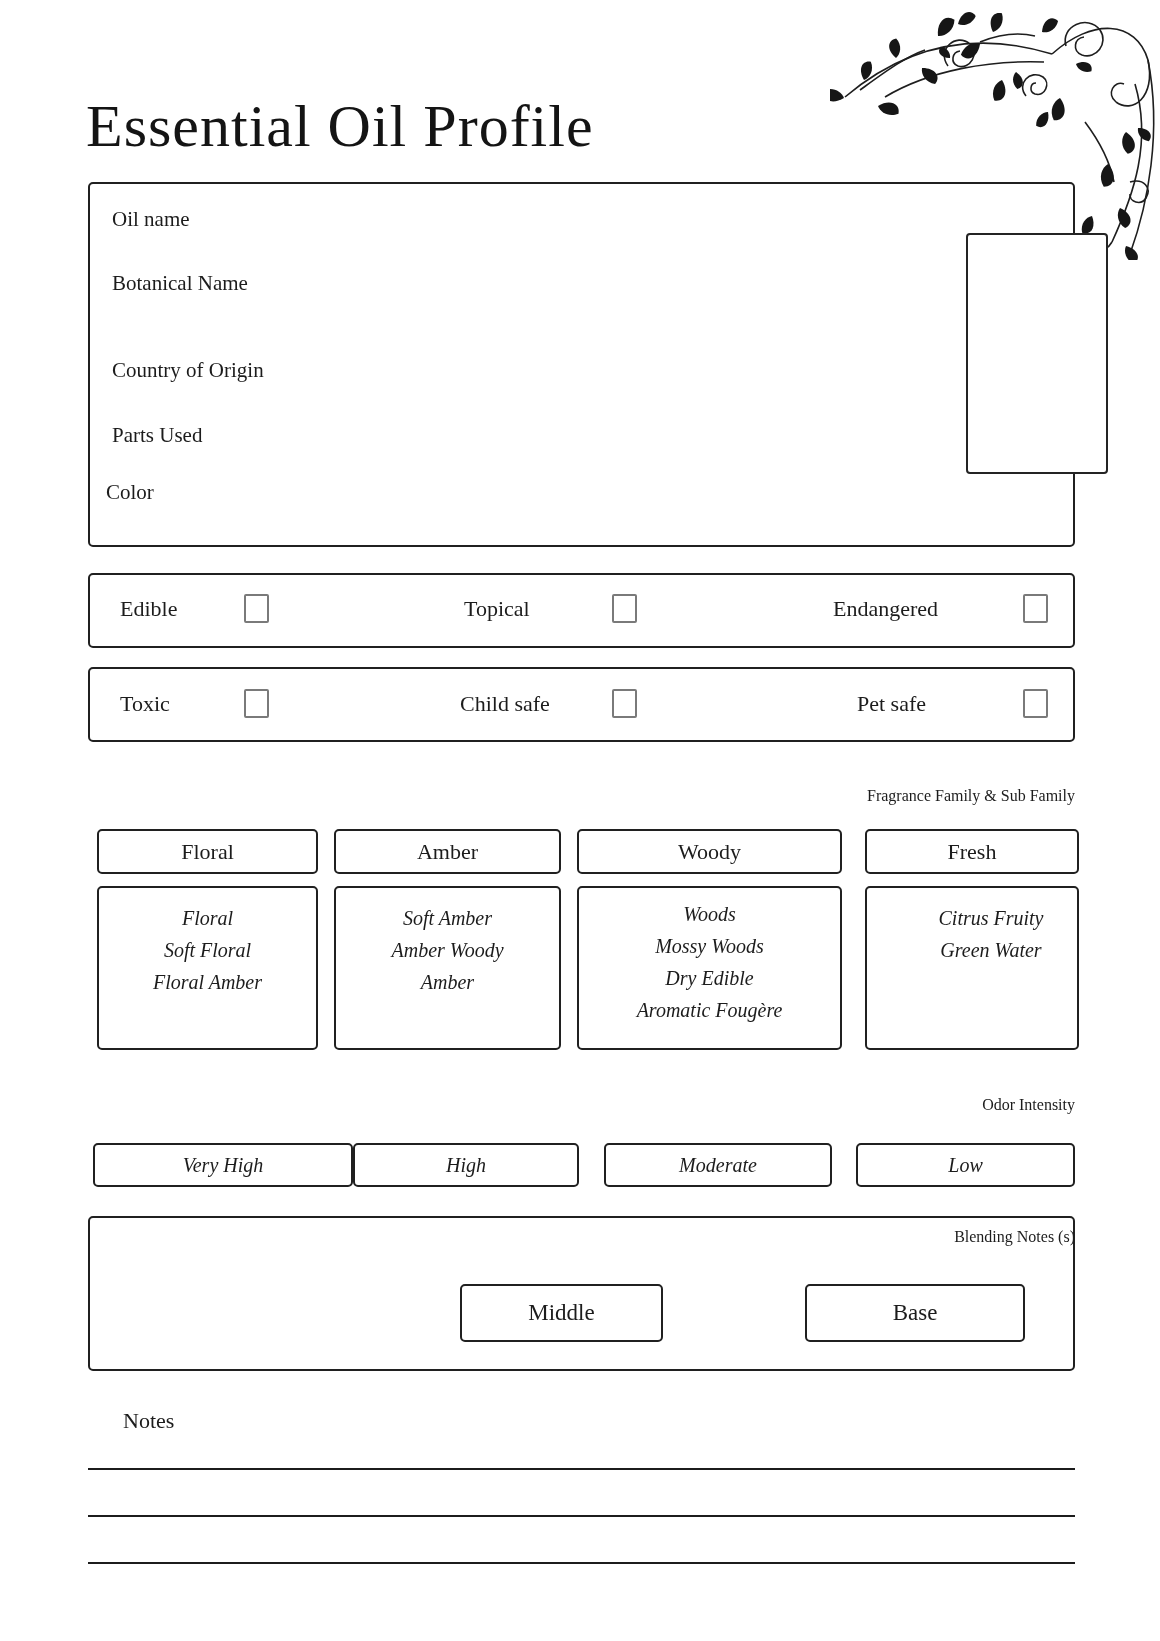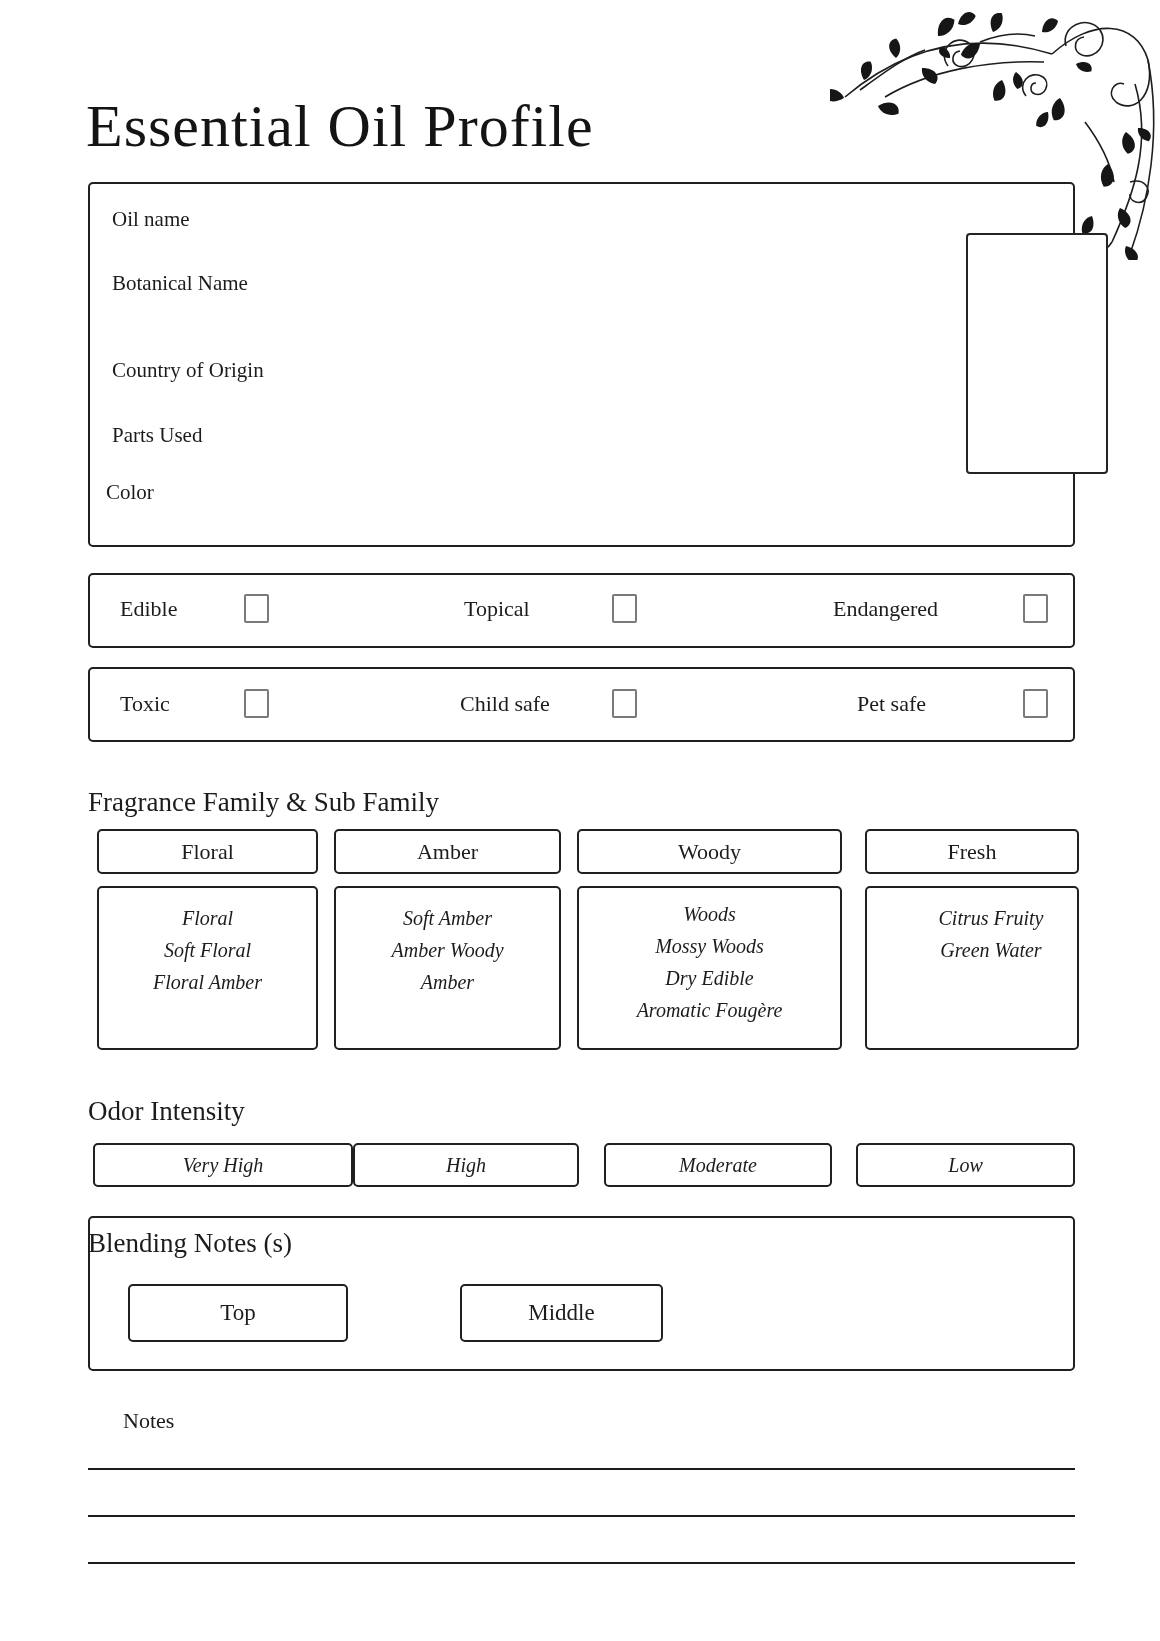--- a/index.html
+++ b/index.html
@@ -19,22 +19,22 @@
     box-sizing:border-box;
   }
   .lbl{ position:absolute; font-size:21px; color:#1c1c1c; white-space:nowrap; }
   .row-lbl{ position:absolute; font-size:22px; white-space:nowrap; }
   .cb{
     position:absolute; width:25px; height:29px;
     border:2px solid #7a7a7a; border-radius:2px; background:#fff;
     box-sizing:border-box;
   }
   .sec-head{
-    position:absolute; left:88px; width:987px; text-align:left;
-    font-size:27px; color:#1c1c1c;
+    position:absolute; left:88px; width:987px; text-align:right;
+    font-size:16px; color:#1c1c1c;
   }
   .fam-head{ text-align:center; font-size:22px; }
   .sub-box{ text-align:center; font-style:italic; font-size:20px; line-height:32px; padding-top:14px; }
   .sub-box span{ display:block; }
   .opt{ text-align:center; font-style:italic; font-size:20px; }
   .note-chip{ text-align:center; font-size:23px; }
   .vcenter{ display:flex; align-items:center; justify-content:center; }
   .photo{
     position:absolute; left:966px; top:233px; width:142px; height:241px;
     background:#ffffff; border:2px solid #242424; border-radius:4px;
@@ -169,25 +169,25 @@
   </div>
   <div class="fbox opt vcenter" style="left:604px; top:1143px; width:228px; height:44px;">
     <span>Moderate</span>
   </div>
   <div class="fbox opt vcenter" style="left:856px; top:1143px; width:219px; height:44px;">
     <span>Low</span>
   </div>
 
   <div class="fbox" style="left:88px; top:1216px; width:987px; height:155px;"></div>
   <div class="sec-head" style="top:1228px;">Blending Notes (s)</div>
-  <div class="fbox note-chip vcenter" style="left:128px; top:1284px; width:220px; height:58px;">
-    <span>Top</span>
-  </div>
   <div class="fbox note-chip vcenter" style="left:460px; top:1284px; width:203px; height:58px;">
     <span>Middle</span>
+  </div>
+  <div class="fbox note-chip vcenter" style="left:805px; top:1284px; width:220px; height:58px;">
+    <span>Base</span>
   </div>
 
   <div class="row-lbl" style="left:123px; top:1408px;">Notes</div>
   <div class="hline" style="top:1468px;"></div>
   <div class="hline" style="top:1515px;"></div>
   <div class="hline" style="top:1562px;"></div>
 
 </div>
 
 </body></html>

